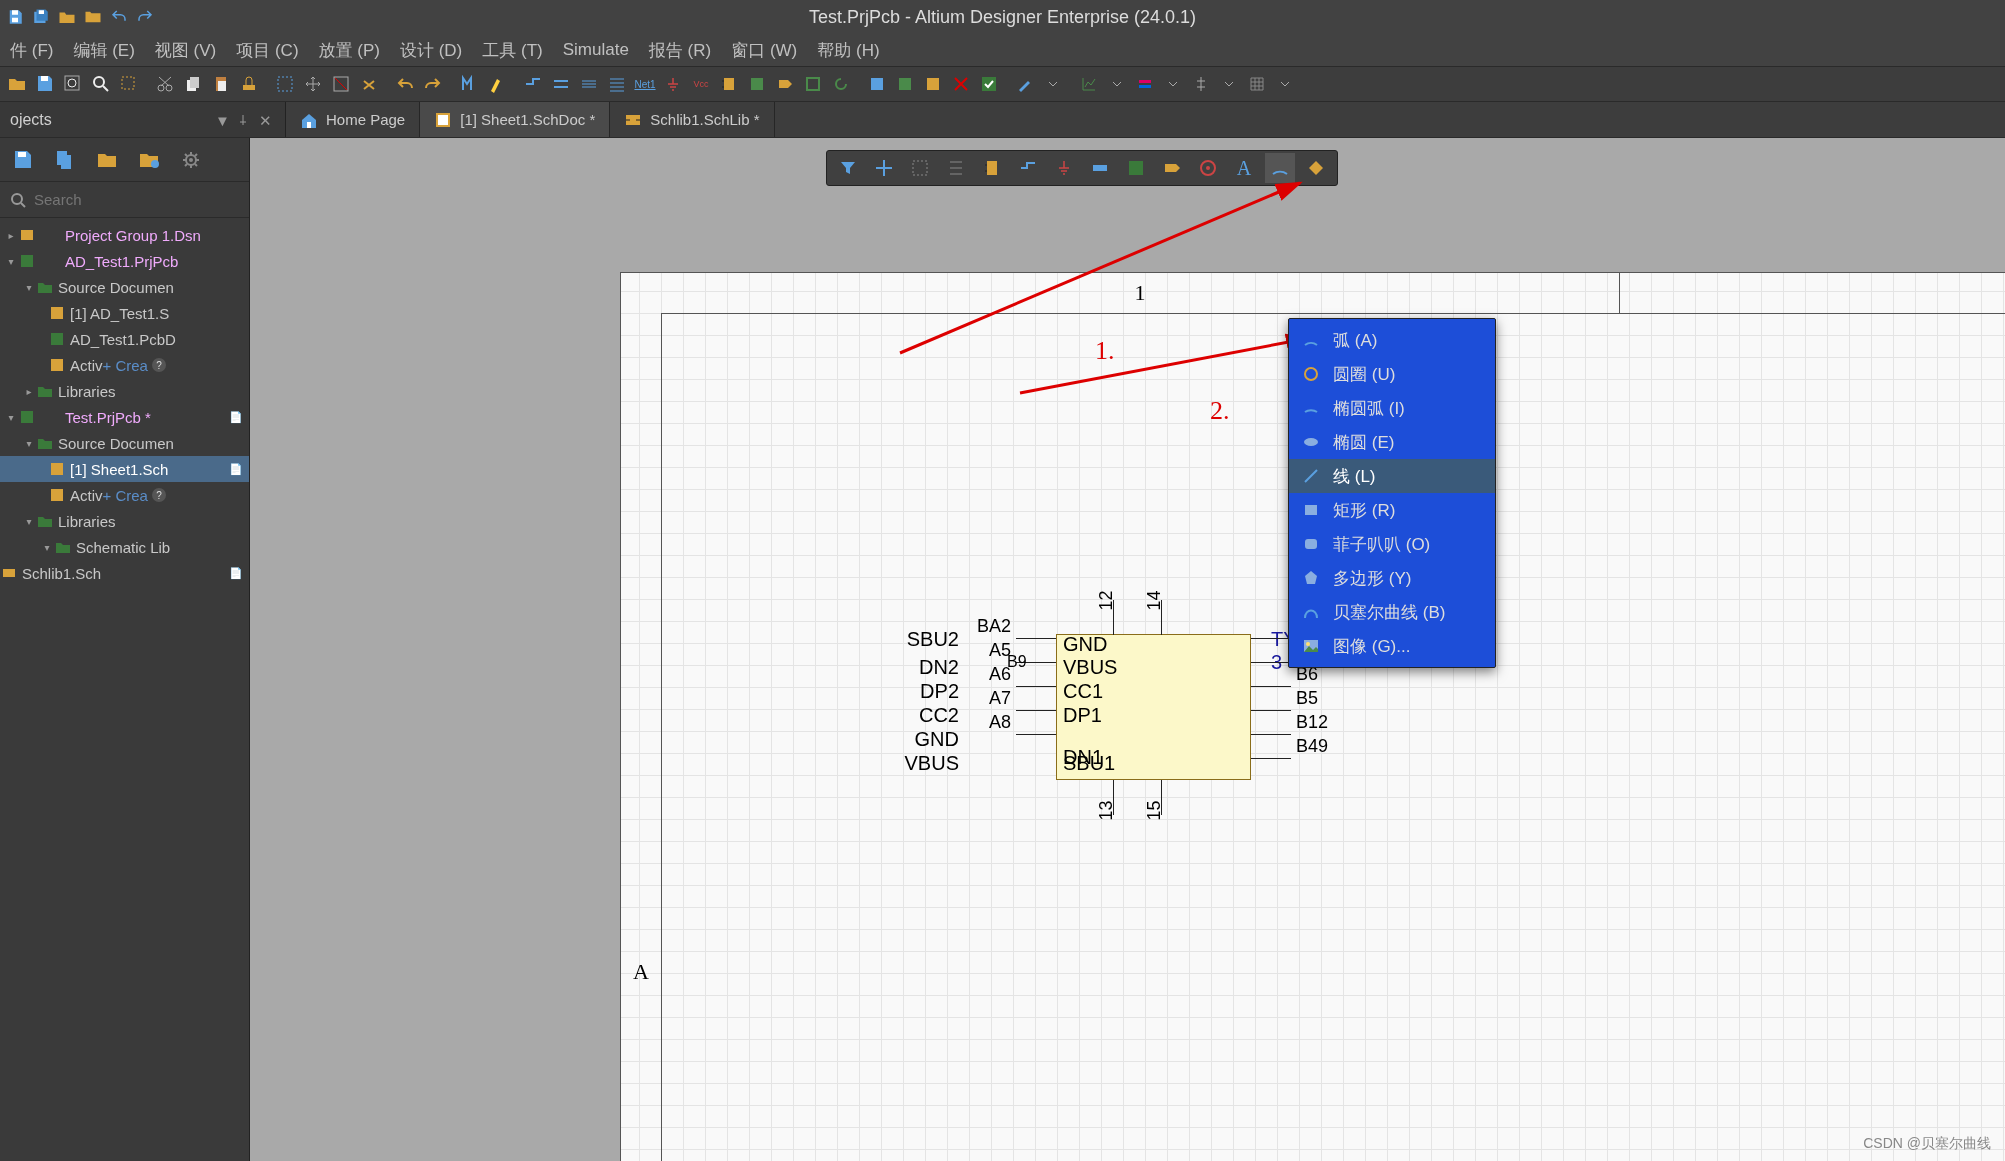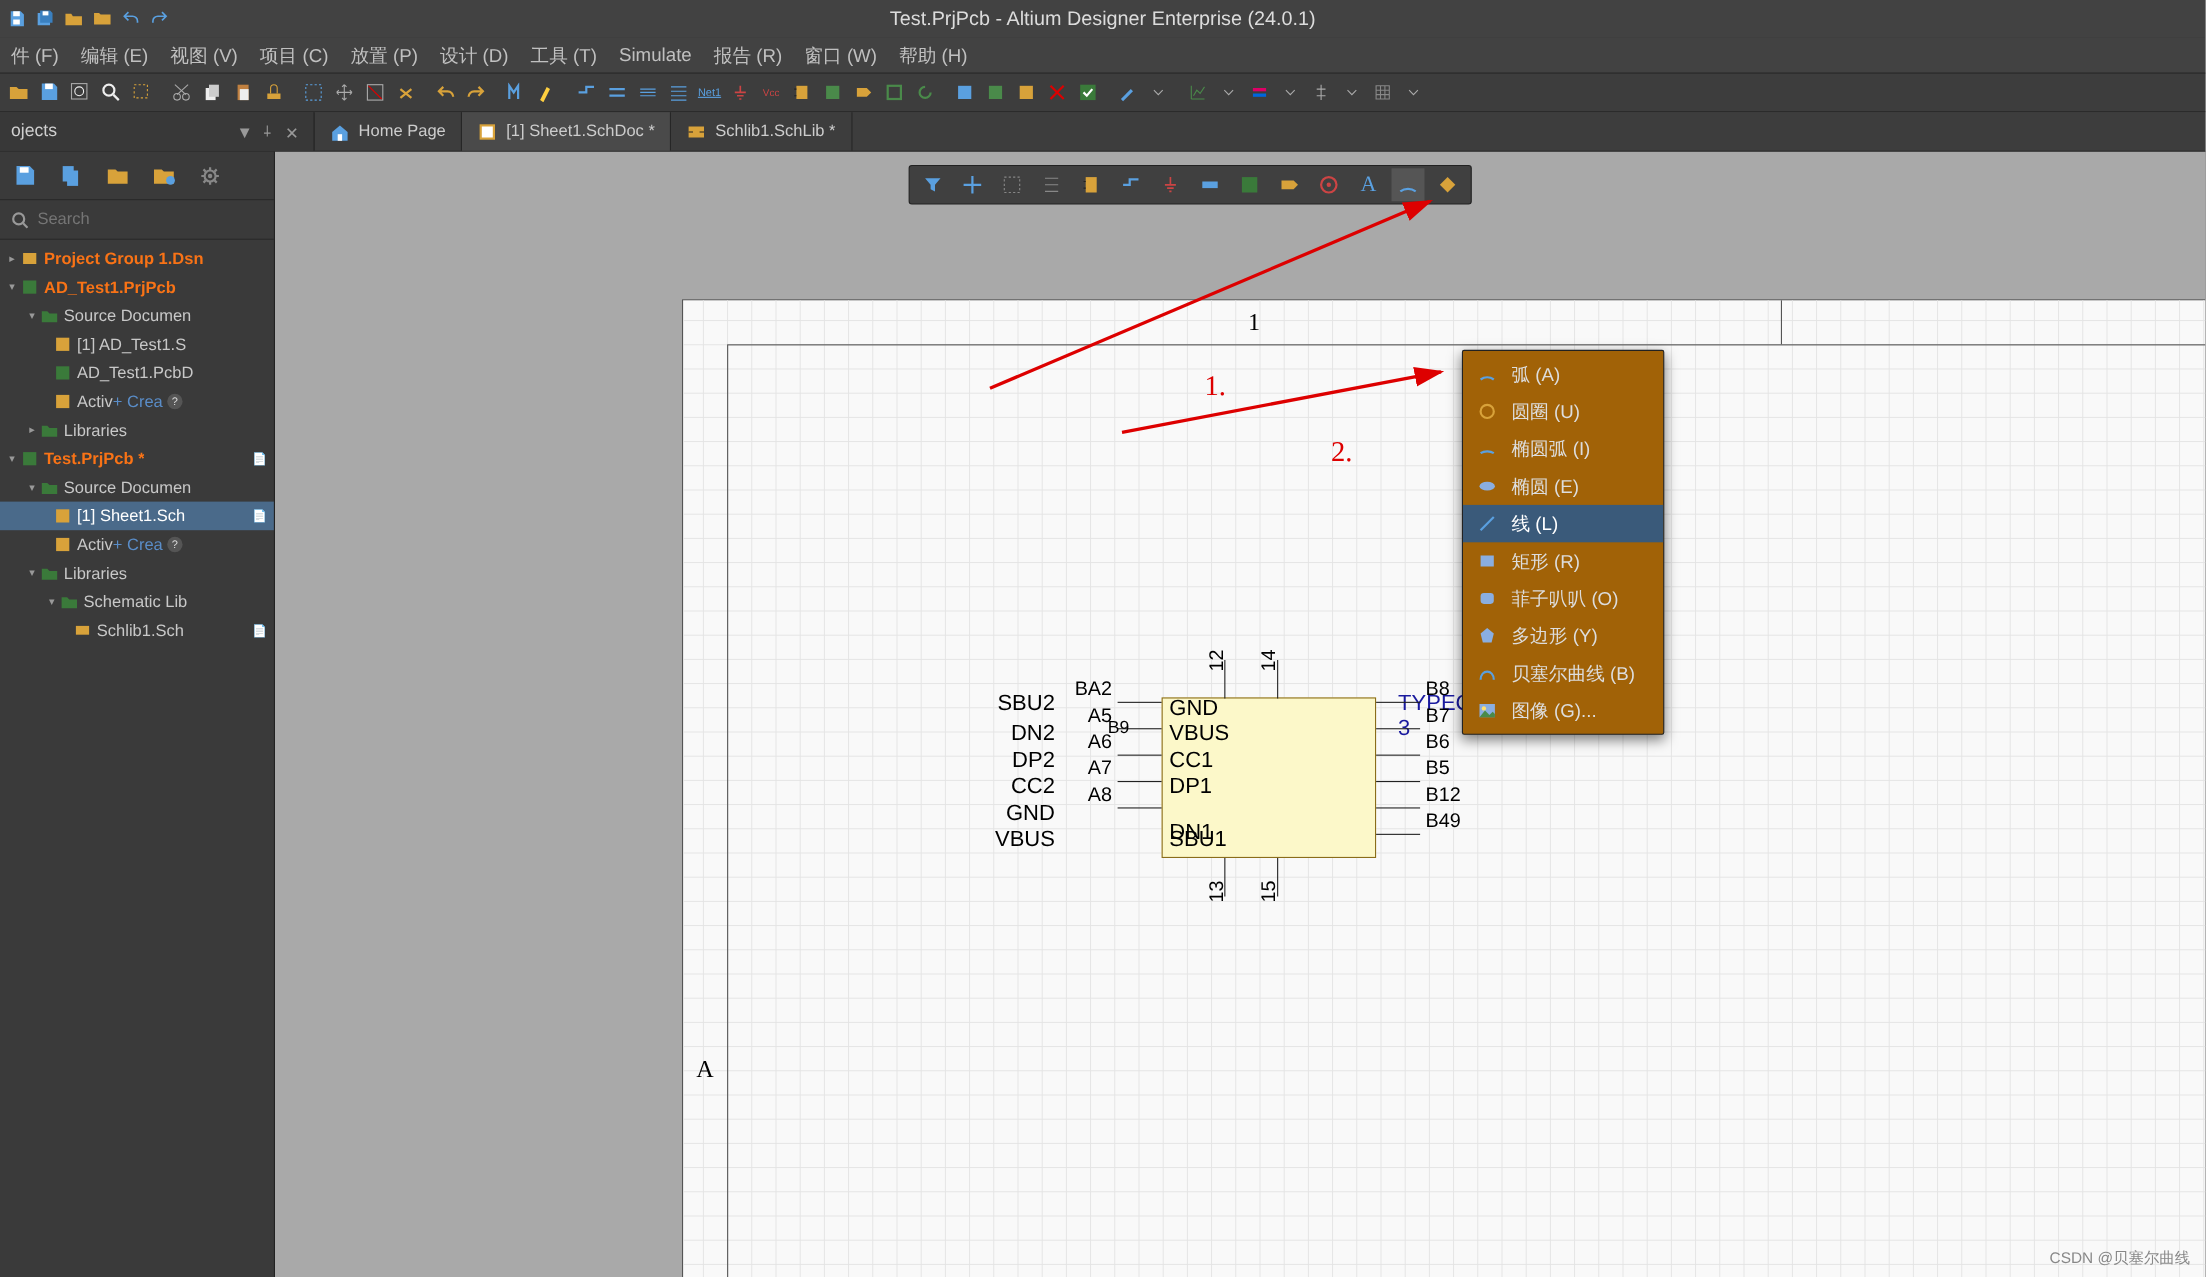--- a/index.html
+++ b/index.html
@@ -42,21 +42,21 @@
 
 .tree { padding: 4px 0; flex: 1; overflow: hidden; color: #c8c8c8; font-size: 15px; }
 .tree-node { display: flex; align-items: center; height: 26px; padding-right: 6px; cursor: pointer; white-space: nowrap; }
 .tree-node.sel { background: #4a6a8a; color: #fff; }
 .expander { width: 14px; display: inline-flex; justify-content: center; color: #999; font-size: 10px; }
 .tree-icon { width: 18px; height: 18px; margin-right: 4px; display: inline-flex; align-items: center; justify-content: center; }
 .tree-label { flex: 0 1 auto; overflow: hidden; text-overflow: clip; }
 .tree-status { width: 14px; margin-left: 4px; color: #c66; font-size: 11px; }
 .tree-link { color: #5a8dc8; }
 .tree-q { background: #555; color: #ddd; border-radius: 50%; width: 14px; height: 14px; font-size: 10px; display: inline-flex; align-items: center; justify-content: center; margin-left: 4px; }
-.bold { font-weight: bold; color: #f97316; }
+.bold { font-weight: normal; color: #f0abfc; margin-left: 25px; }
 
 
 .canvas-area { flex: 1; background: #a9a9a9; position: relative; overflow: hidden; }
 .floating-tb { position: absolute; top: 12px; left: 576px; background: #404040; border: 1px solid #222; border-radius: 3px; height: 36px; display: flex; align-items: center; padding: 0 6px; gap: 6px; }
 .ftb-btn { width: 30px; height: 30px; display: flex; align-items: center; justify-content: center; cursor: pointer; }
 
 
 .sheet { position: absolute; top: 134px; left: 370px; width: 2000px; height: 1400px; background: #f9f9f9; border: 1px solid #555; }
 .sheet-inner-border { position: absolute; top: 40px; left: 40px; right: 40px; bottom: 40px; border: 1px solid #555; }
 .sheet-grid { position: absolute; inset: 0; background-image:
@@ -78,21 +78,21 @@
 .comp-label-r { position: absolute; right: 52px; }
 .top-pin { width: 1px; height: 35px; background: #222; position: absolute; }
 .bot-pin { width: 1px; height: 35px; background: #222; position: absolute; }
 .designator { position: absolute; color: #1a1a9e; font-size: 20px; }
 
 
 .anno { position: absolute; font-family: "Times New Roman", serif; font-size: 26px; color: #d00; }
 .arrow { position: absolute; }
 
 
-.ctx-menu { position: absolute; top: 180px; left: 1079px; width: 184px; background: #a16207; border: 1px solid #222; border-radius: 2px; box-shadow: 0 4px 12px rgba(0,0,0,0.5); padding: 4px 0; }
+.ctx-menu { position: absolute; top: 180px; left: 1038px; width: 208px; background: #1d4ed8; border: 1px solid #222; border-radius: 2px; box-shadow: 0 4px 12px rgba(0,0,0,0.5); padding: 4px 0; }
 .ctx-item { display: flex; align-items: center; height: 34px; padding: 0 12px; gap: 12px; color: #ddd; font-size: 17px; cursor: pointer; }
 .ctx-item.hi { background: #3a5a7a; color: #fff; }
 .ctx-icon { width: 20px; height: 20px; display: flex; align-items: center; justify-content: center; }
 
 .watermark { position: absolute; bottom: 8px; right: 14px; color: #888; font-size: 14px; pointer-events: none; }
 </style>
 </head>
 <body>
 
 <div class="title-bar">
@@ -585,21 +585,21 @@
         </div>
       <div class="tree-node" style="padding-left:40px">
           <span class="expander">▾</span>
           <span class="tree-icon">
             <svg width="16" height="16">
               <path fill="#3a7a3a" d="M1 4h5l2 2h7v8H1z"></path>
             </svg>
           </span>
           <span class="tree-label">Schematic Lib</span>
         </div>
-      <div class="tree-node" style="padding-left:66px">
+      <div class="tree-node" style="">
           <span class="tree-icon">
             <svg width="16" height="16">
               <rect x="2" y="4" width="12" height="8" fill="#d8a23a"></rect>
             </svg>
           </span>
           <span class="tree-label">Schlib1.Sch</span>
           <span style="flex:1"></span>
           <span class="tree-status">📄</span>
         </div>
     </div>

